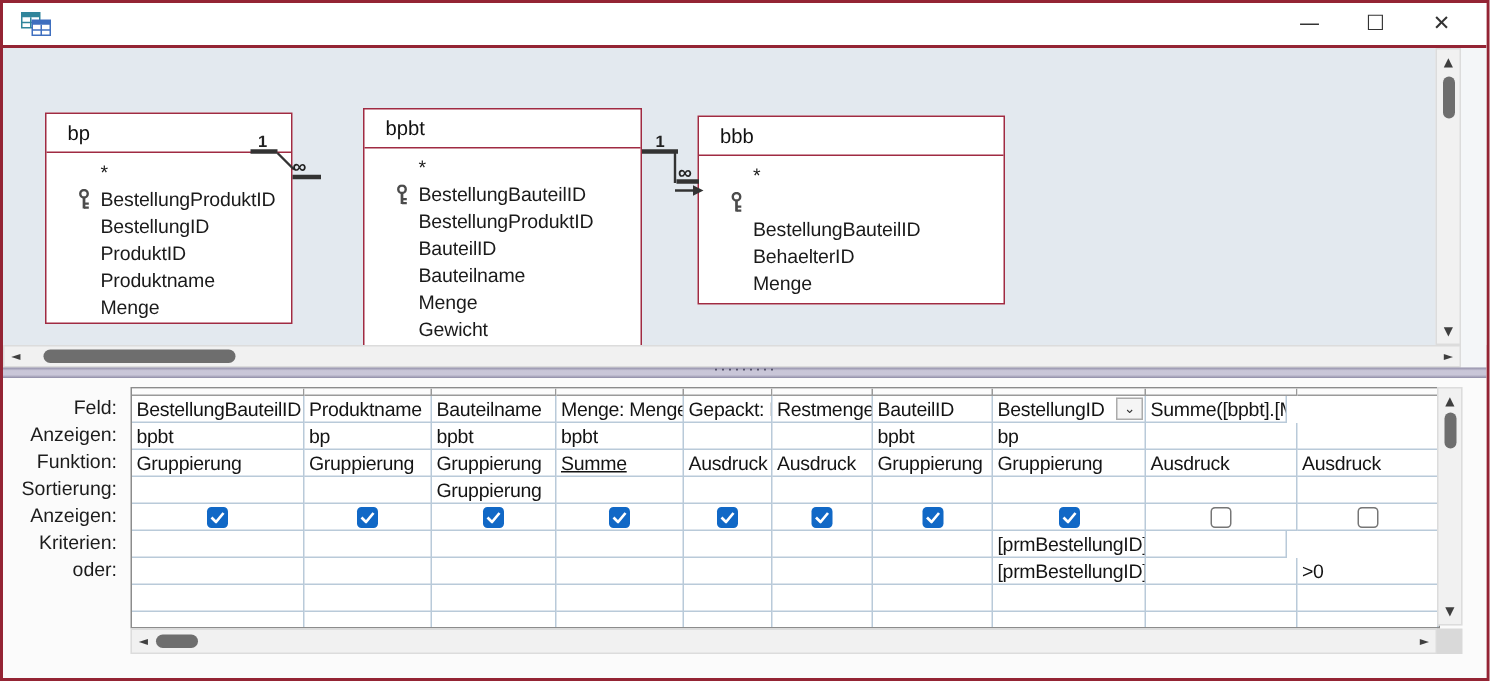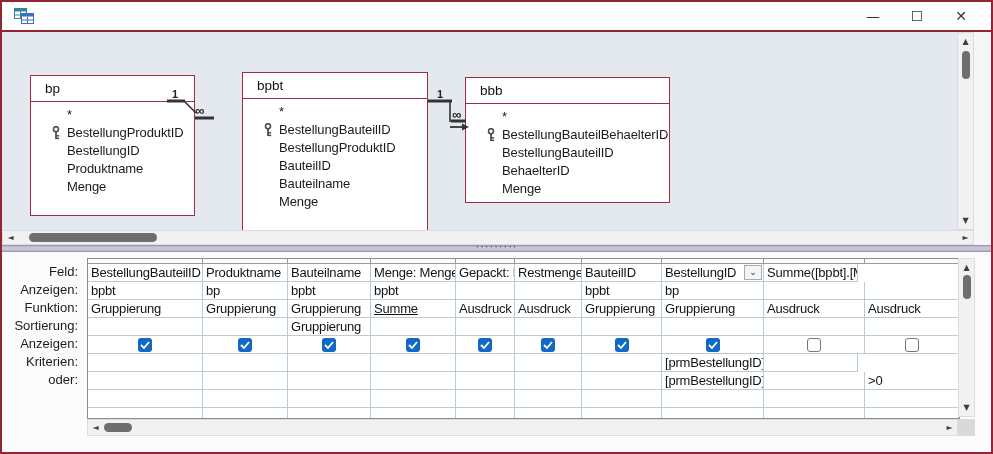--- a/index.html
+++ b/index.html
@@ -81,50 +81,52 @@
         <div class="tbox-title">bp</div>
         <div class="tbox-fields">
           <div class="tfield"><span>*</span></div>
           <div class="tfield"><span class="keyicon"><svg width="10" height="14" viewBox="0 0 10 14">
                 <circle cx="5" cy="3.2" r="2.5" fill="none" stroke="#4c4c4c" stroke-width="1.6"></circle>
                 <line x1="5" y1="5.8" x2="5" y2="13" stroke="#4c4c4c" stroke-width="1.8"></line>
                 <line x1="5" y1="9.8" x2="8.2" y2="9.8" stroke="#4c4c4c" stroke-width="1.5"></line>
                 <line x1="5" y1="12.4" x2="8.2" y2="12.4" stroke="#4c4c4c" stroke-width="1.5"></line>
               </svg></span><span>BestellungProduktID</span></div>
           <div class="tfield"><span>BestellungID</span></div>
+          <div class="tfield"><span>ProduktID</span></div>
           <div class="tfield"><span>Produktname</span></div>
           <div class="tfield"><span>Menge</span></div>
         </div>
       </div>
       <div class="tbox" style="left: 240px; top: 40px; width: 186px; height: 168px;">
         <div class="tbox-title">bpbt</div>
         <div class="tbox-fields">
           <div class="tfield"><span>*</span></div>
           <div class="tfield"><span class="keyicon"><svg width="10" height="14" viewBox="0 0 10 14">
                 <circle cx="5" cy="3.2" r="2.5" fill="none" stroke="#4c4c4c" stroke-width="1.6"></circle>
                 <line x1="5" y1="5.8" x2="5" y2="13" stroke="#4c4c4c" stroke-width="1.8"></line>
                 <line x1="5" y1="9.8" x2="8.2" y2="9.8" stroke="#4c4c4c" stroke-width="1.5"></line>
                 <line x1="5" y1="12.4" x2="8.2" y2="12.4" stroke="#4c4c4c" stroke-width="1.5"></line>
               </svg></span><span>BestellungBauteilID</span></div>
           <div class="tfield"><span>BestellungProduktID</span></div>
           <div class="tfield"><span>BauteilID</span></div>
           <div class="tfield"><span>Bauteilname</span></div>
           <div class="tfield"><span>Menge</span></div>
+          <div class="tfield"><span>Gewicht</span></div>
         </div>
       </div>
       <div class="tbox" style="left: 463px; top: 45px; width: 205px; height: 126px;">
         <div class="tbox-title">bbb</div>
         <div class="tbox-fields">
           <div class="tfield"><span>*</span></div>
           <div class="tfield"><span class="keyicon"><svg width="10" height="14" viewBox="0 0 10 14">
                 <circle cx="5" cy="3.2" r="2.5" fill="none" stroke="#4c4c4c" stroke-width="1.6"></circle>
                 <line x1="5" y1="5.8" x2="5" y2="13" stroke="#4c4c4c" stroke-width="1.8"></line>
                 <line x1="5" y1="9.8" x2="8.2" y2="9.8" stroke="#4c4c4c" stroke-width="1.5"></line>
                 <line x1="5" y1="12.4" x2="8.2" y2="12.4" stroke="#4c4c4c" stroke-width="1.5"></line>
-              </svg></span><span>BestellungBauteilBehaelterID</span></div>
+              </svg></span></div>
           <div class="tfield"><span>BestellungBauteilID</span></div>
           <div class="tfield"><span>BehaelterID</span></div>
           <div class="tfield"><span>Menge</span></div>
         </div>
       </div>
       <svg width="50" height="38" viewBox="0 0 50 38" class="join-svg" style="left: 164px; top: 54px;">
         <text x="6" y="12" font-size="11" font-weight="bold" fill="#222">1</text>
         <line x1="1" y1="15" x2="19" y2="15" stroke="#333" stroke-width="3"></line>
         <line x1="19" y1="16" x2="30" y2="27" stroke="#333" stroke-width="1.6"></line>
         <text x="29" y="29" font-size="13" font-weight="bold" fill="#222">∞</text>

